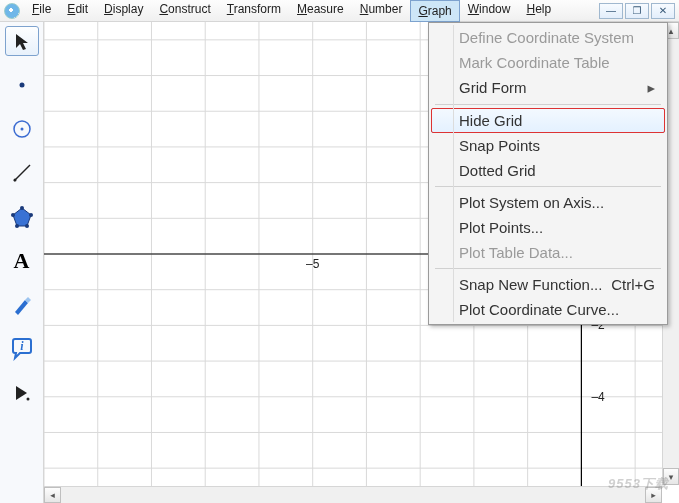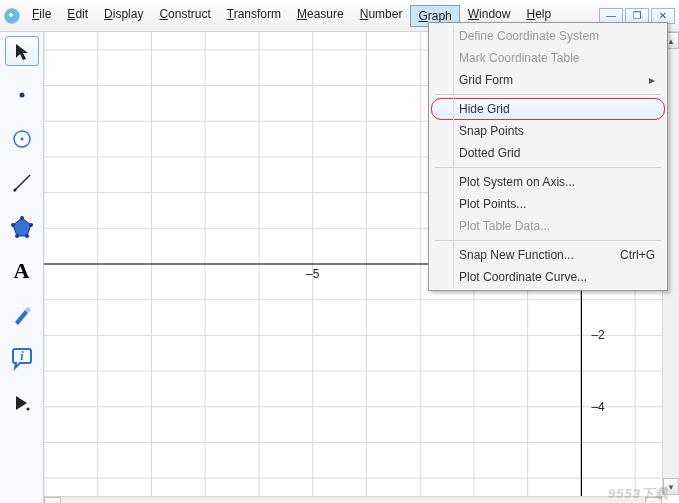--- a/index.html
+++ b/index.html
@@ -6,21 +6,21 @@
   body {
     width: 679px; height: 503px;
     font-family: "Segoe UI", Tahoma, sans-serif;
     font-size: 12px;
     background: #fff;
     overflow: hidden;
     position: relative;
   }
   .menubar {
     display: flex; align-items: center;
-    height: 32px;
+    height: 22px;
     background: linear-gradient(#fdfdfd, #f0f0f0);
     border-bottom: 1px solid #d6d6d6;
     padding: 0 4px;
   }
   .app-icon {
     width: 16px; height: 16px; margin-right: 4px;
     border-radius: 50%;
     background: radial-gradient(circle at 6px 6px, #fff 0 2px, #6fb7e8 2px 8px, transparent 8px);
     border: 1px solid #9cc;
   }
@@ -82,33 +82,33 @@
     font-family: inherit;
   }
   .dropdown {
     position: absolute;
     top: 22px; left: 428px;
     width: 240px;
     background: #f4f4f4;
     border: 1px solid #9a9a9a;
     box-shadow: 2px 2px 4px rgba(0,0,0,.25);
     padding: 2px;
-    font-size: 12px;
+    font-size: 15px;
     color: #333;
   }
   .dd-item {
     padding: 4px 10px 4px 28px;
     display: flex; justify-content: space-between;
     cursor: default;
   }
   .dd-item.disabled { color: #9a9a9a; }
   .dd-item.highlight {
     background: linear-gradient(#f3f9ff, #e4f1ff);
     border: 1px solid #aecff7;
-    border-radius: 10px;
+    border-radius: 2px;
     padding: 3px 9px 3px 27px;
   }
   .dd-item.boxed {
     outline: 1px solid #d33;
     outline-offset: -1px;
   }
   .dd-sep {
     height: 1px; background: #d0d0d0;
     margin: 3px 4px;
   }

